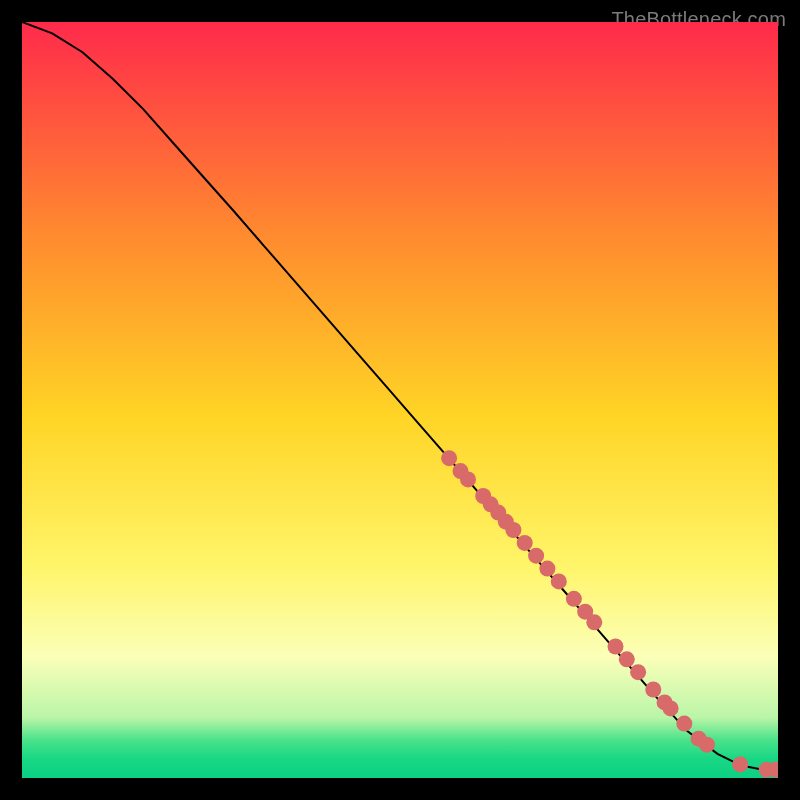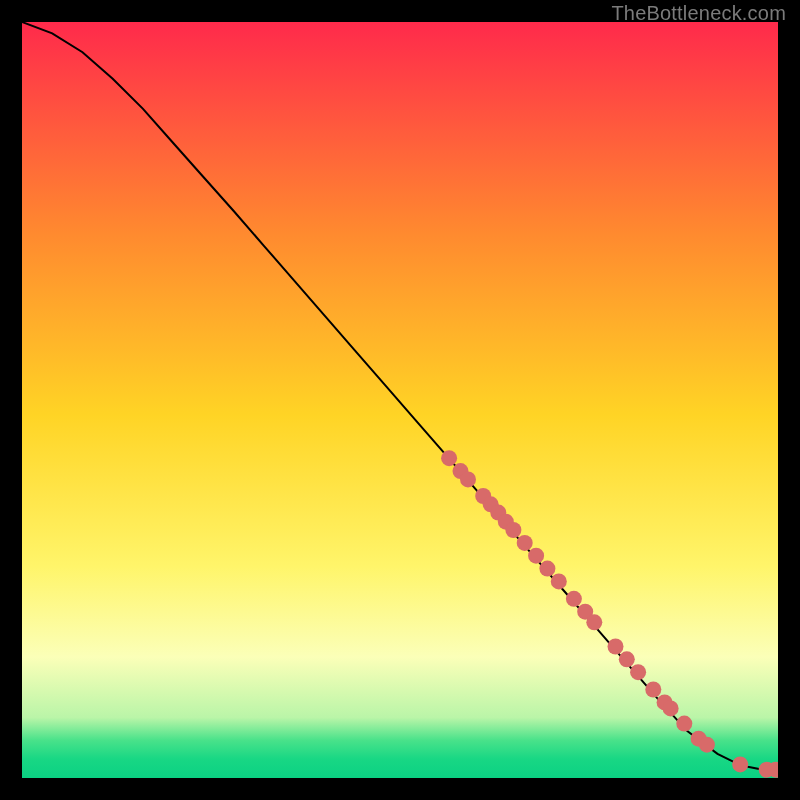--- a/index.html
+++ b/index.html
@@ -11,21 +11,21 @@
     overflow: hidden;
     font-family: Arial, Helvetica, sans-serif;
   }
   .stage {
     position: relative;
     width: 800px;
     height: 800px;
   }
   .attribution {
     position: absolute;
-    top: 2px;
+    top: 8px;
     right: 14px;
     color: #7b7b7b;
     font-size: 20px;
     font-weight: 400;
     letter-spacing: 0.2px;
   }
   .plot {
     position: absolute;
     left: 22px;
     top: 22px;

